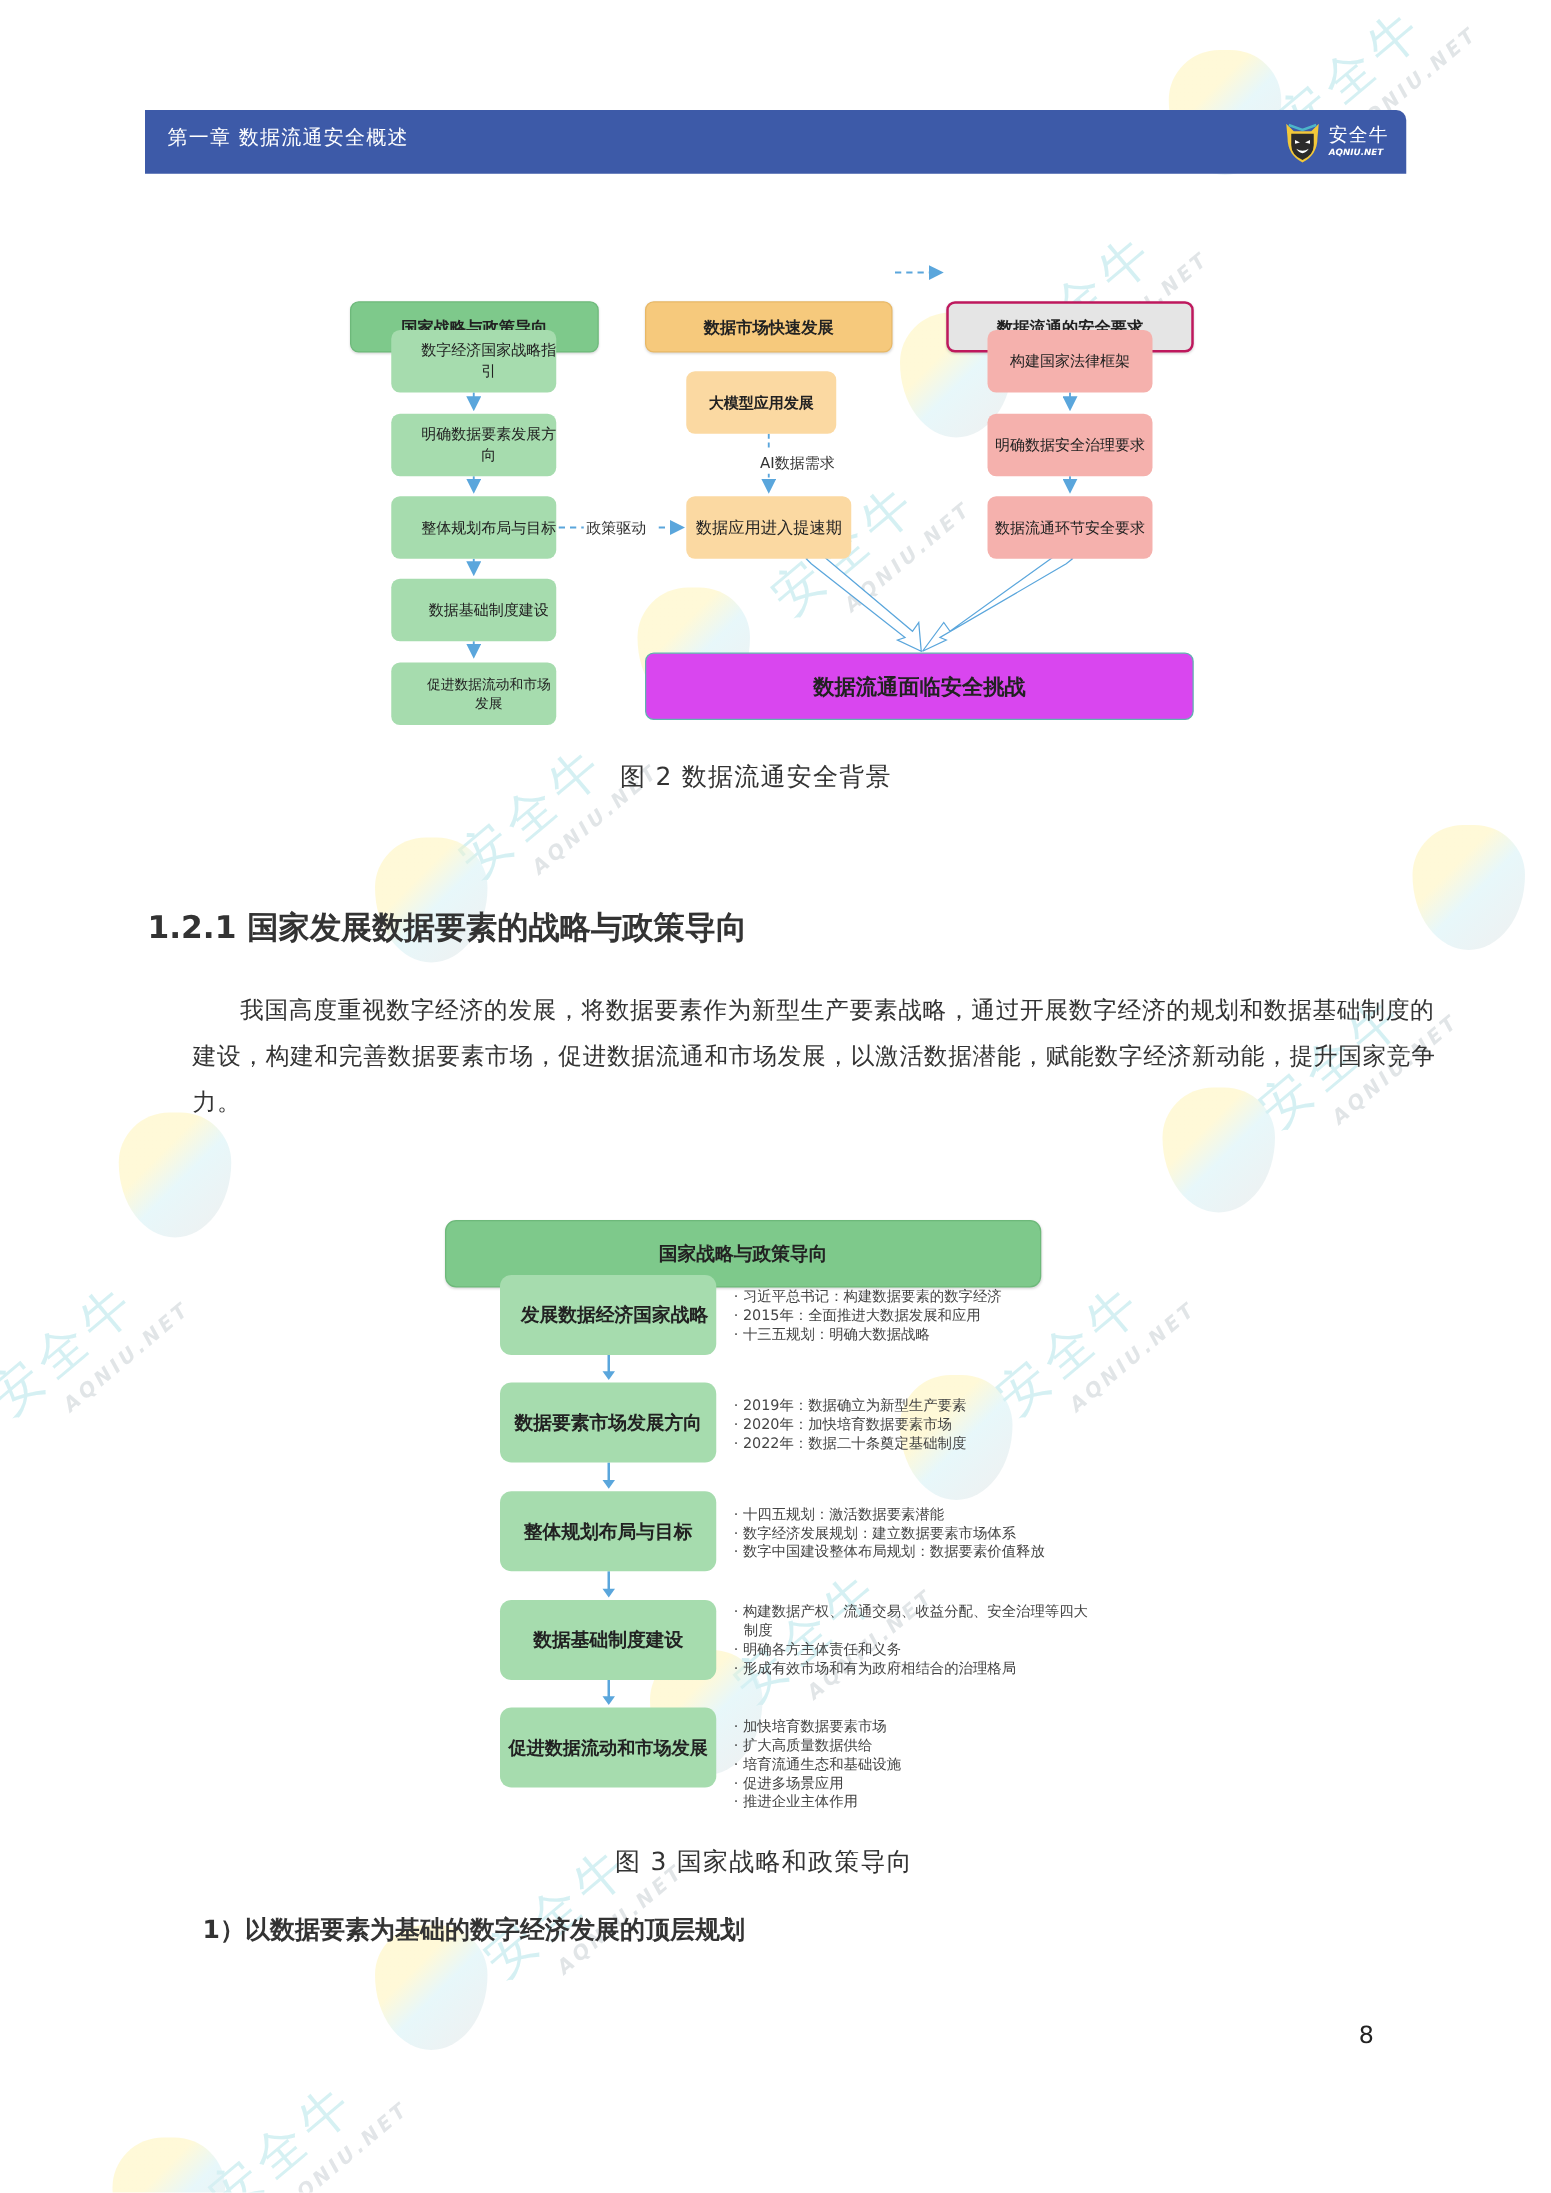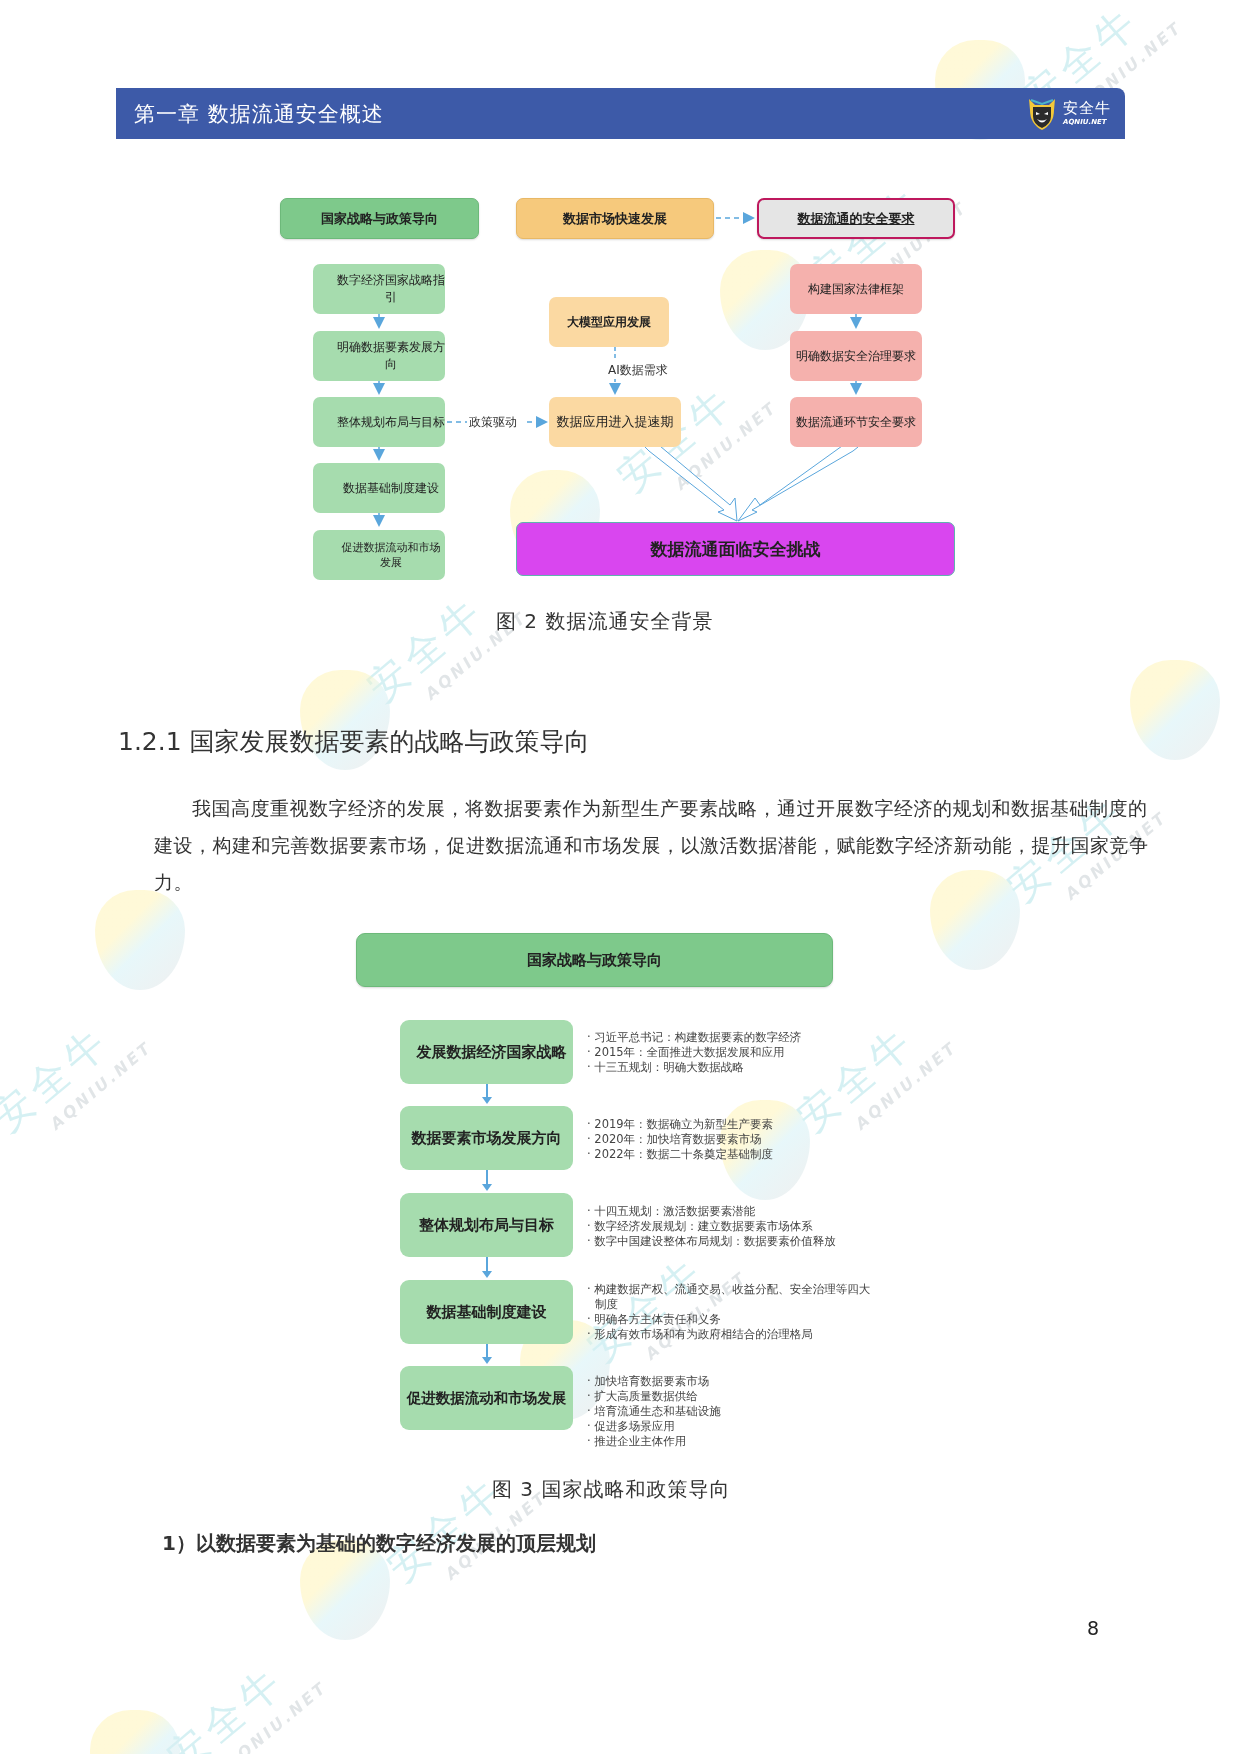--- a/index.html
+++ b/index.html
@@ -5,38 +5,38 @@
   html,body{margin:0;padding:0;background:#ffffff;}
   body{width:1241px;height:1754px;position:relative;overflow:hidden;font-family:"DejaVu Sans","Liberation Sans",sans-serif;color:#222;}
   .abs{position:absolute;}
   
   .wm{position:absolute;transform:rotate(-40deg);color:#c8ecef;opacity:.75;pointer-events:none;white-space:nowrap;}
   .wm .cn{font-size:40px;letter-spacing:6px;display:block;}
   .wm .en{font-size:16px;font-weight:bold;letter-spacing:3px;color:#d8dde0;display:block;margin-left:40px;font-style:italic;}
   .wm-shield{position:absolute;width:90px;height:100px;border-radius:45% 45% 50% 50%/40% 40% 60% 60%;background:linear-gradient(135deg,#fff4b8 0%,#fff4b8 35%,#d4f1f6 55%,#e3e3e3 100%);opacity:.55;pointer-events:none;}
   
   .header{left:116px;top:88px;width:1009px;height:51px;background:#3d5aa8;border-radius:0 8px 0 0;}
-  .header .title{left:18px;top:12px;color:#fff;font-size:21px;letter-spacing:1px;}
+  .header .title{left:18px;top:12px;color:#fff;font-size:16px;letter-spacing:1px;}
   .logo{right:14px;top:4px;height:43px;display:flex;align-items:center;gap:6px;}
   .logo .mark{width:30px;height:36px;}
   .logo .txt{display:flex;flex-direction:column;color:#fff;line-height:1;}
   .logo .txt .a{font-size:15px;letter-spacing:1px;}
   .logo .txt .b{font-size:7px;font-weight:bold;font-style:italic;margin-top:3px;}
   
   .box{position:absolute;display:flex;align-items:center;justify-content:center;text-align:center;border-radius:7px;box-sizing:border-box;color:#222;}
-  .hdr{font-weight:bold;font-size:13px;box-shadow:0 1px 2px rgba(0,0,0,.15);}
+  .hdr{font-weight:bold;font-size:13px;box-shadow:0 1px 2px rgba(0,0,0,.15);margin-top:43px;}
   .g-hdr{background:#7ec98b;border:1px solid #6db97a;}
   .o-hdr{background:#f6c97c;border:1px solid #e8b866;}
   .r-hdr{background:#e5e5e5;border:2px solid #be185d;text-decoration:underline;}
   .g-sub{background:#a6dcae;font-size:12px;padding-left:24px;}
   .o-sub{background:#fbd9a2;font-size:12px;}
   .r-sub{background:#f5b1ad;font-size:12px;}
   .teal{background:#d946ef;border:1px solid #5fb3ae;font-weight:bold;font-size:17px;}
   .cap{font-size:20px;color:#333;letter-spacing:1px;}
-  .h2{font-size:25px;font-weight:normal;color:#333;}
+  .h2{font-size:25px;font-weight:bold;color:#333;}
   .para{font-size:19px;line-height:37px;color:#333;width:1010px;text-indent:2em;letter-spacing:.5px;}
   .f3-box{background:#a6dcae;border-radius:9px;font-size:15px;font-weight:bold;width:173px;height:64px;}
   .f3-list{font-size:11.5px;line-height:15px;color:#444;width:290px;}
   .f3-list div{padding-left:8px;text-indent:-8px;}
   .h3{font-size:20px;font-weight:bold;color:#333;}
   .pagenum{font-size:19px;color:#222;}
   .arrow-v{position:absolute;width:2px;background:#5aa6dc;}
   .arrow-v::after{content:"";position:absolute;left:-4px;bottom:-6px;border-left:5px solid transparent;border-right:5px solid transparent;border-top:7px solid #5aa6dc;}
 </style>
 </head>

